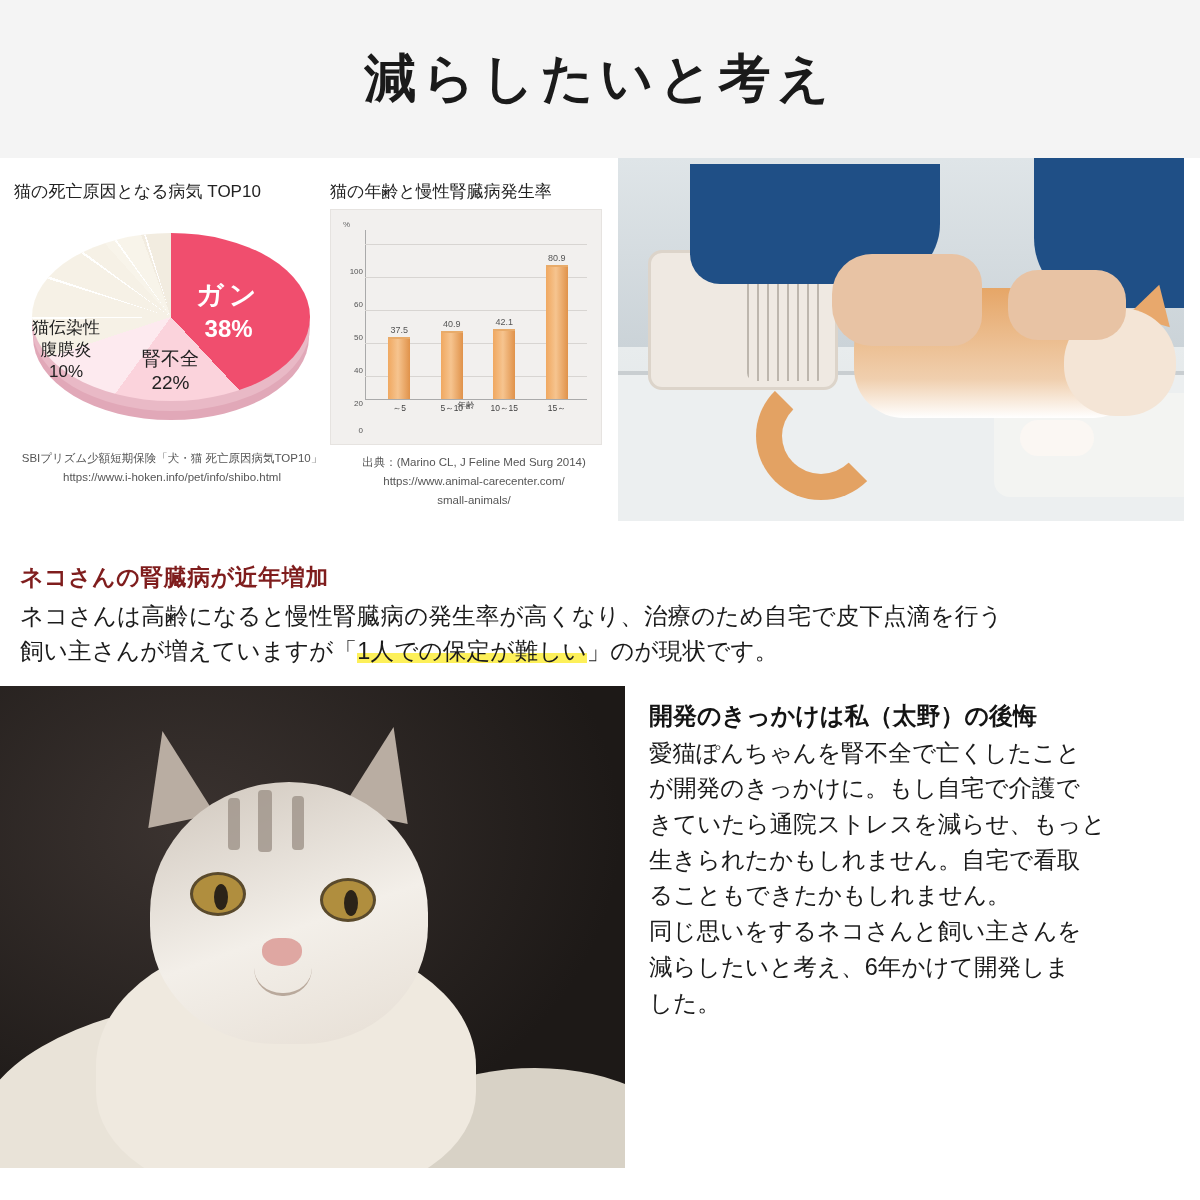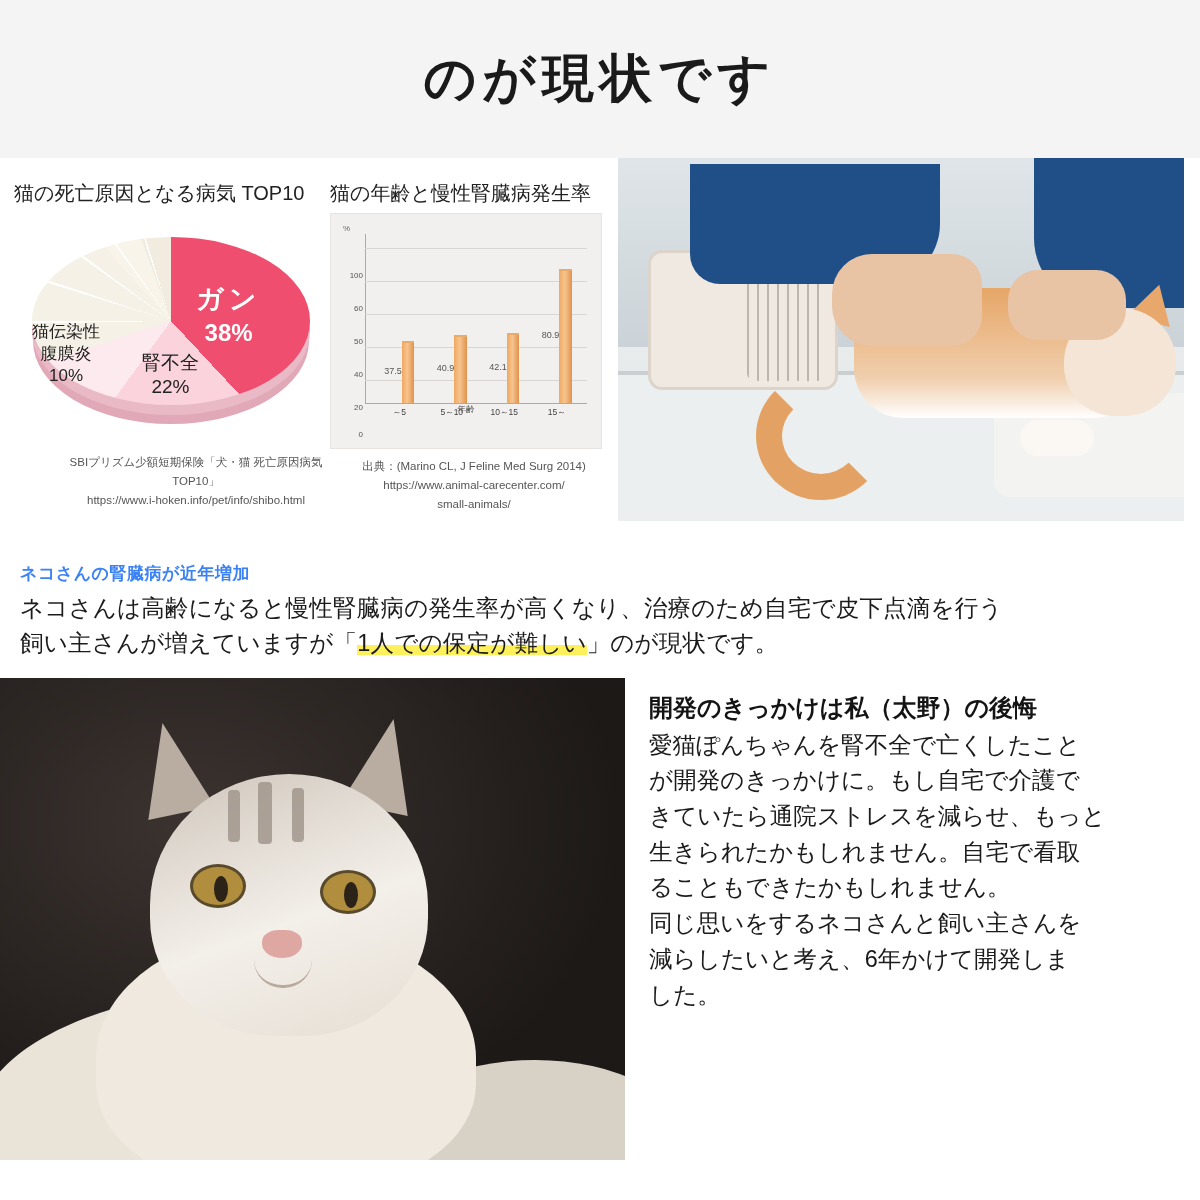--- a/index.html
+++ b/index.html
@@ -30,28 +30,28 @@
     align-items: flex-start;
     height: 392px;
     background: #fff;
   }
   .fig {
     padding-top: 22px;
   }
   .fig-pie { width: 330px; padding-left: 14px; }
   .fig-bar { width: 288px; }
   .fig-title {
-    font-size: 20px; color: #222; margin-bottom: 6px;
+    font-size: 17px; color: #222; margin-bottom: 6px;
     white-space: nowrap;
   }
   .fig-caption {
     font-size: 11.5px; color: #555; line-height: 1.65; text-align: center;
     margin-top: 8px;
   }
-  .fig-caption.left { text-align: center; margin-left: 48px; }
+  .fig-caption.left { text-align: center; }
 
   
   .pie-wrap { position: relative; width: 316px; height: 232px; }
   .pie-base {
     position: absolute; left: 18px; top: 34px;
     width: 278px; height: 168px; border-radius: 50%;
     background: #e9b9c6;
     box-shadow: 0 10px 0 -1px #e1a8b8;
   }
   .pie-top {
@@ -92,21 +92,21 @@
     position: relative;
     border: 1px solid #e6e3e0;
   }
   .bar-inner { position: absolute; inset: 10px 8px 10px 8px; }
   .bar-ylab { position: absolute; left: 4px; top: 0; font-size: 8px; color: #666; }
   .bar-axis-y { position: absolute; left: 26px; top: 10px; bottom: 34px; width: 1px; background: #aaa; }
   .bar-axis-x { position: absolute; left: 26px; right: 6px; bottom: 34px; height: 1px; background: #aaa; }
   .ytick { position: absolute; left: 2px; font-size: 8px; color: #555; width: 22px; text-align: right; margin-top: 28px; }
   .gridline { position: absolute; left: 26px; right: 6px; height: 1px; background: #d8d5d2; }
   .bars { position: absolute; left: 34px; right: 10px; bottom: 35px; top: 14px; display: flex; align-items: flex-end; justify-content: space-around; }
-  .bar-col { width: 30px; display: flex; flex-direction: row; align-items: center; }
+  .bar-col { width: 30px; display: flex; flex-direction: column; align-items: center; }
   .bar-val { font-size: 9px; color: #555; margin-bottom: 2px; }
   .bar {
     width: 22px;
     background: linear-gradient(to right, #f0a860 0%, #f6c48f 45%, #e0924a 100%);
     border-top: 2px solid #e8ab6a;
   }
   .xlabels { position: absolute; left: 34px; right: 10px; bottom: 19px; display: flex; justify-content: space-around; }
   .xlabels span { width: 40px; text-align: center; font-size: 8.5px; color: #444; }
   .xaxis-title { position: absolute; bottom: 22px; left: 0; right: 0; text-align: center; font-size: 8.5px; color: #444; }
 
@@ -129,21 +129,21 @@
   .vet-photo .cat-head { position: absolute; left: 446px; top: 150px; width: 112px; height: 108px; background: #f4e5d6; border-radius: 50% 50% 46% 46%; }
   .vet-photo .cat-ear { position: absolute; width: 0; height: 0; border-left: 22px solid transparent; border-right: 22px solid transparent; border-bottom: 38px solid #e8a86c; }
   .vet-photo .ear-l { left: 448px; top: 128px; transform: rotate(-14deg); }
   .vet-photo .ear-r { left: 514px; top: 126px; transform: rotate(16deg); }
   .vet-photo .tail { position: absolute; left: 138px; top: 214px; width: 130px; height: 128px; border: 26px solid #e3a263; border-radius: 50%; border-top-color: transparent; border-right-color: transparent; }
   .vet-photo .paw { position: absolute; left: 402px; top: 262px; width: 74px; height: 36px; background: #fbf7f3; border-radius: 20px; }
   .vet-photo .monitor { position: absolute; right: 26px; top: 8px; width: 92px; height: 70px; background: #aeb5ba; border-radius: 6px; }
 
   
   .block1 { padding: 12px 18px 0 20px; }
-  .h2 { font-size: 17px; font-weight: 700; color: #3b82f6; letter-spacing: 0.5px; }
+  .h2 { font-size: 23px; font-weight: 700; color: #7f1d1d; letter-spacing: 0.5px; }
   .para { font-size: 23.5px; color: #1b1b1b; line-height: 1.5; margin-top: 6px; letter-spacing: 0.2px; }
   .hl { background: linear-gradient(transparent 58%, #fdf05a 58%, #fdf05a 96%, transparent 96%); }
 
   
   .bottom-row { display: flex; margin-top: 16px; }
   .cat-photo {
     width: 625px; height: 482px; position: relative; overflow: hidden;
     background: #241f1d;
   }
   .cat-photo .bg { position: absolute; inset: 0; background: radial-gradient(ellipse at 30% 30%, #3b3330 0%, #1d1917 70%); }
@@ -165,21 +165,21 @@
   .h3 { font-size: 24px; font-weight: 700; color: #141414; }
   .para2 { font-size: 23.5px; color: #1b1b1b; line-height: 1.52; margin-top: 4px; letter-spacing: 0.1px; }
   .note { font-size: 18.5px; color: #1b1b1b; margin-top: 6px; }
 </style>
 </head>
 <body>
 
 <div class="page">
 
   <div class="header">
-    <div class="header-title">のが現状です</div>
+    <div class="header-title">減らしたいと考え</div>
   </div>
 
   <div class="top-row">
 
     <div class="fig fig-pie">
       <div class="fig-title">猫の死亡原因となる病気 TOP10</div>
       <div class="pie-wrap">
         <div class="pie-base"></div>
         <div class="pie-top"></div>
         <div class="pie-sep"></div>

